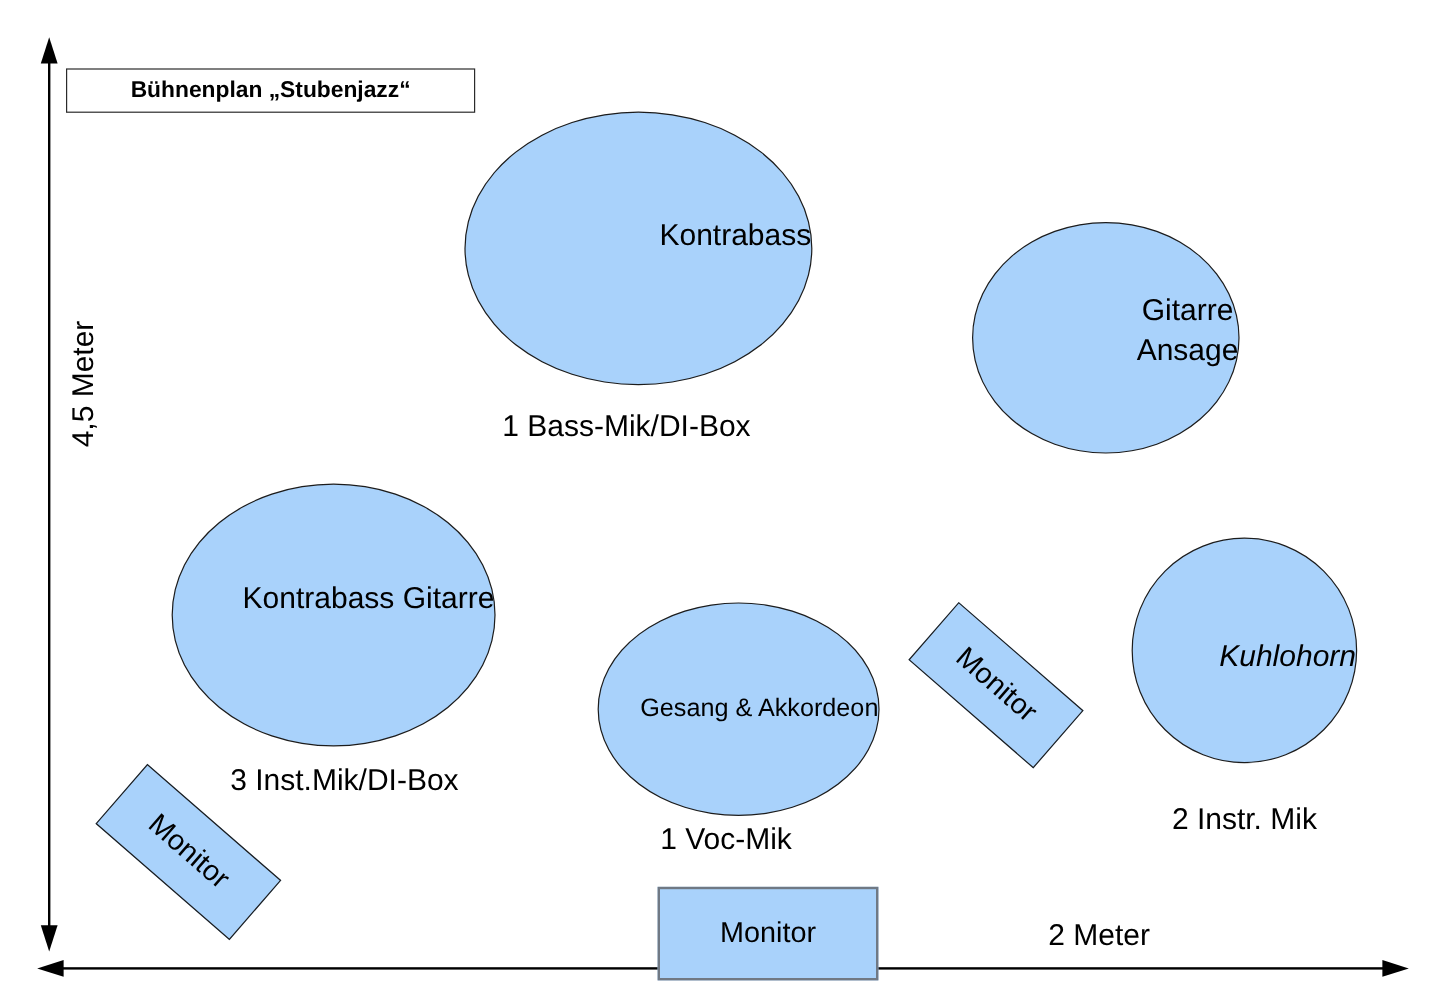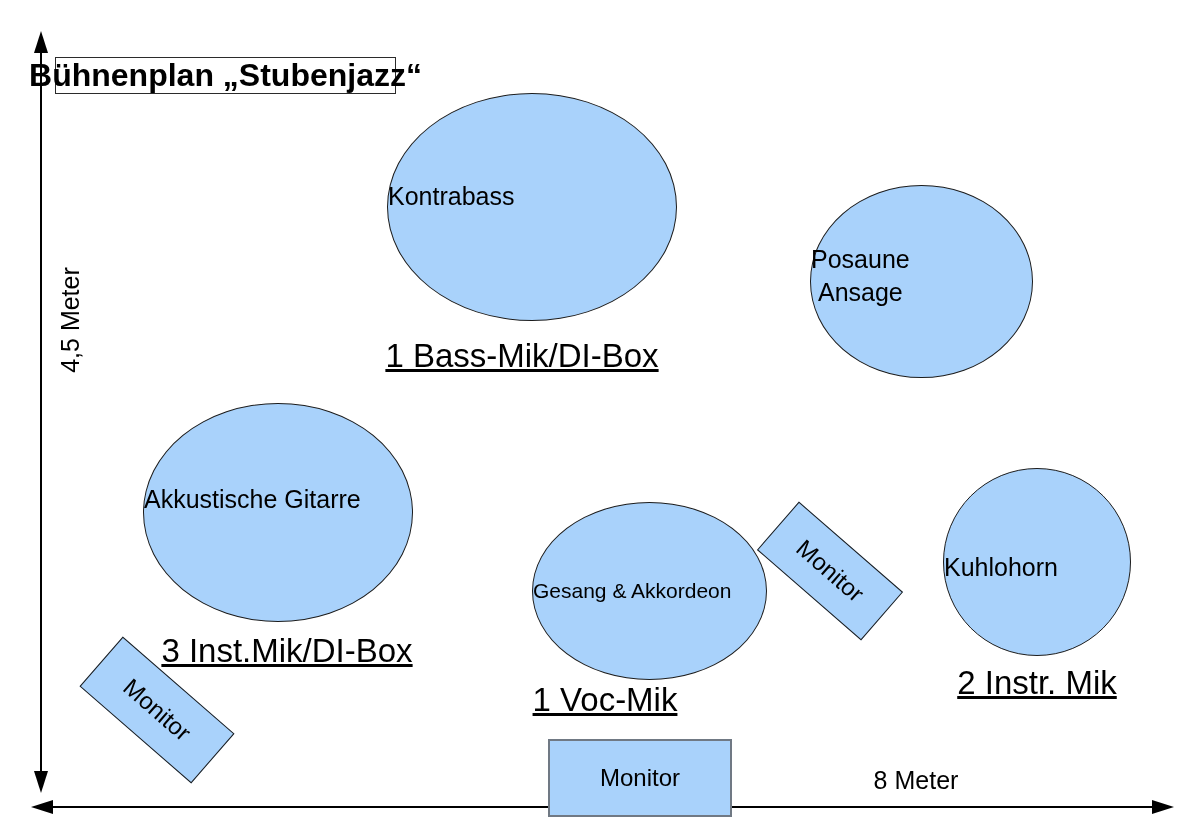--- a/index.html
+++ b/index.html
@@ -67,53 +67,52 @@
   
   .title-box {
     position: absolute;
     left: 55px; top: 57px;
     width: 341px; height: 37px;
     border: 1px solid #2b2b2b;
     background: #ffffff;
     display: flex; align-items: center; justify-content: center;
   }
   .title-box span {
-    font-size: 32px;
+    font-size: 19px;
     font-weight: bold;
     white-space: nowrap;
   }
 
   
   .station {
     position: absolute;
     background: var(--shape-fill);
     border: 1px solid var(--shape-border);
     border-radius: 50%;
-    display: flex; align-items: center; justify-content: flex-start;
+    display: flex; align-items: center; justify-content: flex-end;
   }
   .station .shape-label {
     font-size: 25px;
     text-align: center;
     white-space: pre-line;
     line-height: 1.3;
   }
   .st-kontrabass { left: 387px; top: 93px;  width: 290px; height: 228px; padding-bottom: 22px; }
   .st-posaune    { left: 810px; top: 185px; width: 223px; height: 193px; padding-bottom: 12px; }
   .st-gitarre    { left: 143px; top: 403px; width: 270px; height: 219px; padding-bottom: 26px; }
-  .st-gesang     { left: 532px; top: 502px; width: 235px; height: 178px; }
+  .st-gesang     { left: 498px; top: 502px; width: 235px; height: 178px; }
   .st-gesang .shape-label { font-size: 21px; }
-  .st-kuhlohorn  { left: 943px; top: 468px; width: 188px; height: 188px; padding-top: 10px; }
+  .st-kuhlohorn  { left: 943px; top: 448px; width: 188px; height: 188px; padding-top: 10px; font-style: italic; }
 
   
   .mic-label {
     position: absolute;
-    font-size: 33px;
+    font-size: 25px;
     white-space: nowrap;
     transform: translate(-50%, -50%);
-    text-decoration: underline;
   }
   .mic-kontrabass { left: 522px;  top: 356px; }
   .mic-posaune    { left: 971px;  top: 409px; }
   .mic-gitarre    { left: 287px;  top: 651px; }
   .mic-gesang     { left: 605px;  top: 700px; }
   .mic-kuhlohorn  { left: 1037px; top: 683px; }
 
   
   .monitor {
     position: absolute;
@@ -135,38 +134,38 @@
 <div class="canvas">
 
   <div class="axis-line v-line"></div>
   <div class="arrowhead arrow-up"></div>
   <div class="arrowhead arrow-down"></div>
   <div class="meter-label meter-v">4,5 Meter</div>
 
   <div class="axis-line h-line"></div>
   <div class="arrowhead arrow-left"></div>
   <div class="arrowhead arrow-right"></div>
-  <div class="meter-label meter-h">8 Meter</div>
+  <div class="meter-label meter-h">2 Meter</div>
 
   <div class="title-box">
     <span>Bühnenplan „Stubenjazz“</span>
   </div>
 
   <div class="station st-kontrabass">
     <span class="shape-label">Kontrabass</span>
   </div>
   <div class="mic-label mic-kontrabass">1 Bass-Mik/DI-Box</div>
 
   <div class="station st-posaune">
-    <span class="shape-label">Posaune
+    <span class="shape-label">Gitarre
 Ansage</span>
   </div>
 
   <div class="station st-gitarre">
-    <span class="shape-label">Akkustische Gitarre</span>
+    <span class="shape-label">Kontrabass Gitarre</span>
   </div>
   <div class="mic-label mic-gitarre">3 Inst.Mik/DI-Box</div>
 
   <div class="station st-gesang">
     <span class="shape-label">Gesang &amp; Akkordeon</span>
   </div>
   <div class="mic-label mic-gesang">1 Voc-Mik</div>
 
   <div class="station st-kuhlohorn">
     <span class="shape-label">Kuhlohorn</span>

